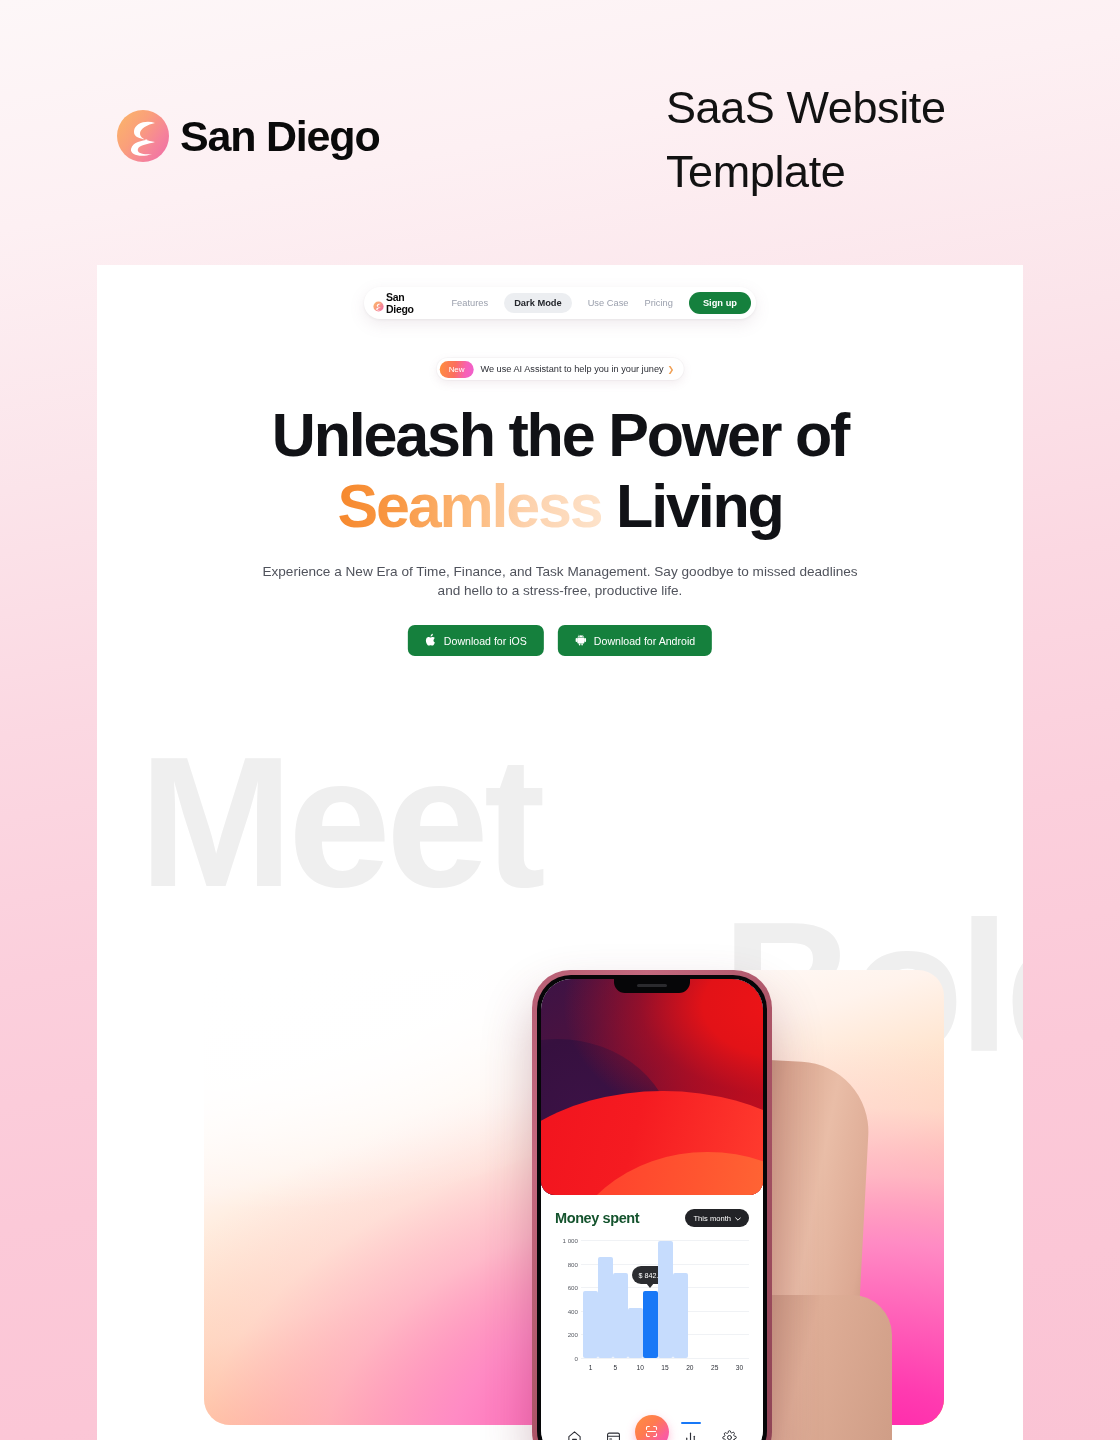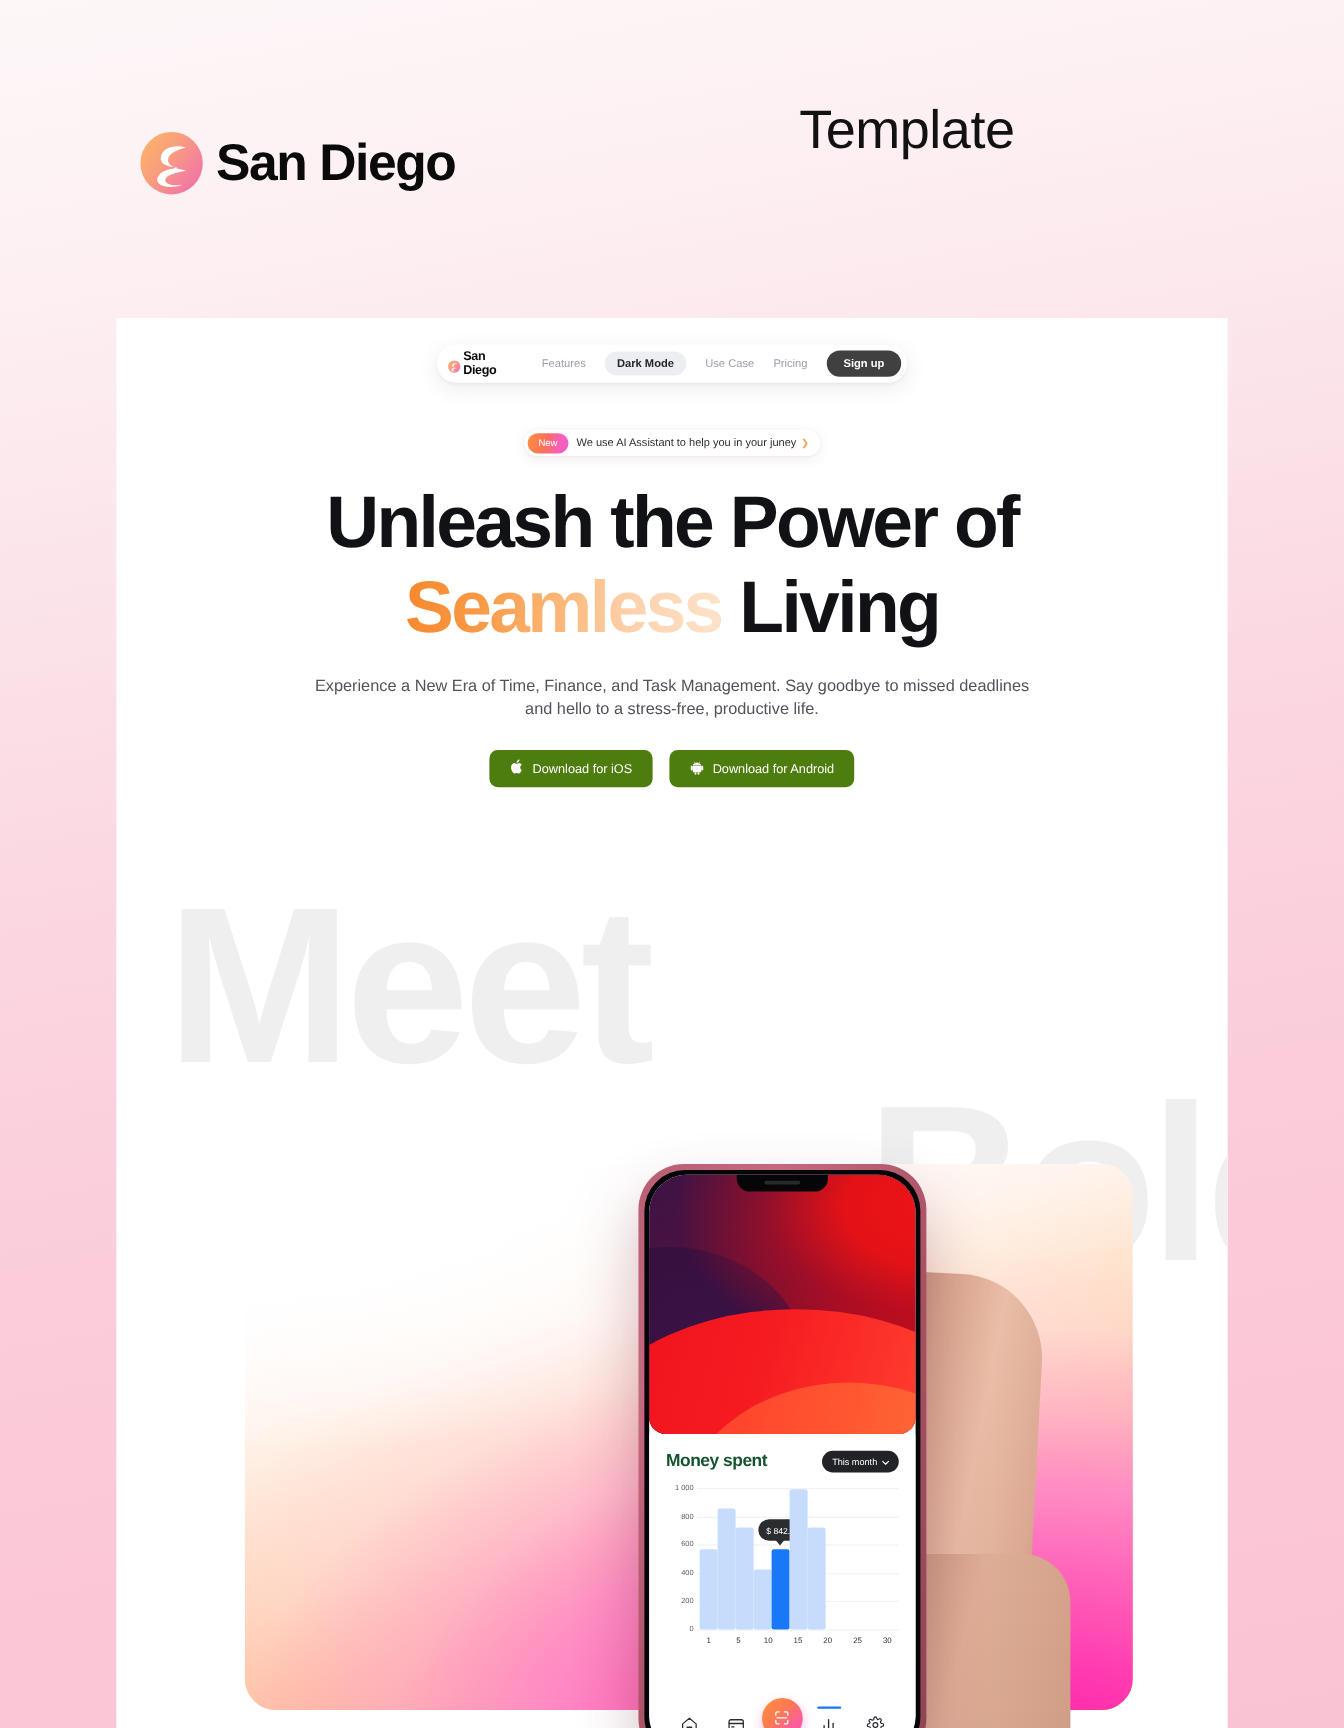--- a/index.html
+++ b/index.html
@@ -53,21 +53,21 @@
   }
   #nav-logo { display:flex; align-items:center; gap:2px; margin-right:17px; }
   #nav-mark { width:11px; height:11px; position:relative; }
   #nav-brand { font-size:10.5px; font-weight:700; color:#0a0a0a; letter-spacing:-0.3px; }
   .nav-link { font-size:9.3px; color:#9ba0ad; margin-right:16px; white-space:nowrap; }
   #nav-darkmode {
     font-size:9.3px; color:#24262c; font-weight:700; background:#eceef1;
     border-radius:12px; padding:5px 10px; margin-right:16px; white-space:nowrap;
   }
   #nav-signup {
-    margin-left:auto; background:#404040; color:#fff; font-size:9.3px; font-weight:700;
+    margin-left:auto; background:#15803d; color:#fff; font-size:9.3px; font-weight:700;
     border-radius:13px; padding:6px 14px; white-space:nowrap;
   }
 
   
   #ai-badge {
     position:absolute; left:50%; transform:translateX(-50%); top:93px;
     height:22px; background:#fff; border-radius:12px; display:flex; align-items:center;
     padding:0 9px 0 3px; gap:7px;
     box-shadow:0 3px 10px rgba(160,120,140,0.14), 0 0 0 1px rgba(0,0,0,0.025);
   }
@@ -95,21 +95,21 @@
     position:absolute; left:50%; transform:translateX(-50%); top:298px;
     width:600px; text-align:center; font-size:13.6px; color:#50535c; line-height:1.38;
   }
 
   
   #download-row {
     position:absolute; left:50%; transform:translateX(-50%); top:360px;
     display:flex; gap:14px;
   }
   .dl-btn {
-    background:#4d7c0f; color:#fff; border-radius:7px; height:31px;
+    background:#15803d; color:#fff; border-radius:7px; height:31px;
     display:flex; align-items:center; gap:7px; padding:0 17px;
     font-size:10.6px; font-weight:400; white-space:nowrap;
   }
 
   
   #gradient-panel {
     position:absolute; left:107px; top:705px; width:740px; height:455px;
     border-radius:26px; overflow:hidden;
   }
   #gradient-panel .g1 {
@@ -257,20 +257,21 @@
           </linearGradient>
         </defs>
         <circle cx="28" cy="28" r="26" fill="url(#lgMain)"></circle>
         <path d="M40 15 C31 12, 20 15, 19 23 C18.2 29.5, 26 31, 33 31.5 C27 33, 18 33.5, 16 41 C15 47, 26 50, 37 46 C29 47, 22 45.5, 22.8 41.5 C23.8 36.5, 34 36, 40 34 C33 33, 25.5 31, 25 26 C24.5 20.5, 33 16.5, 40 15 Z" fill="#ffffff"></path>
       </svg>
     </div>
     <div id="brand-name">San Diego</div>
   </div>
 
   <div id="hero-title">
+    <div>SaaS Website</div>
     <div>Template</div>
   </div>
 </div>
 
 <div id="site-card">
 
   <div class="ghost-word" id="ghost-meet">Meet</div>
   <div class="ghost-word" id="ghost-bold">Bold</div>
 
   <div id="navbar">

